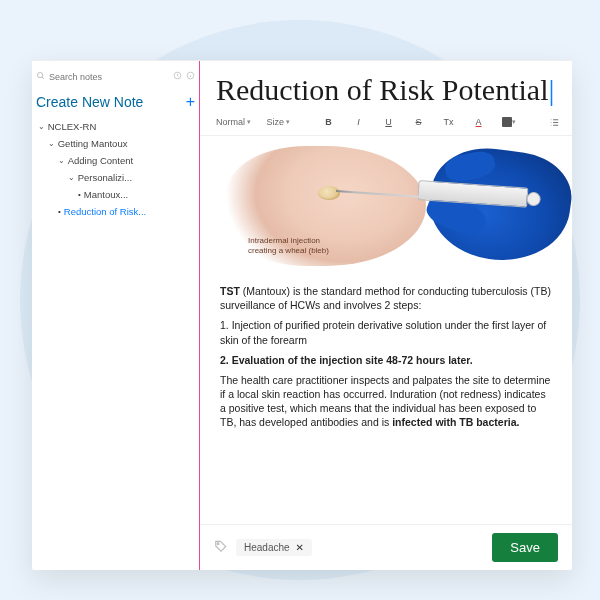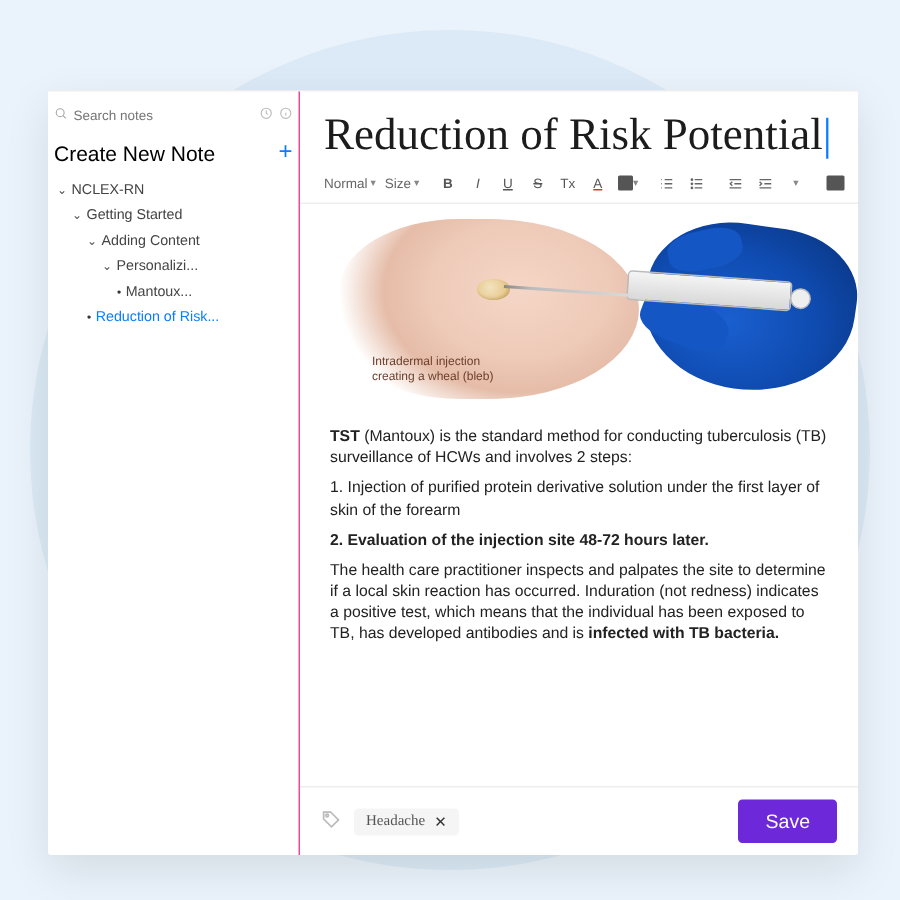--- a/index.html
+++ b/index.html
@@ -77,21 +77,21 @@
     display:flex;align-items:center;justify-content:space-between;
     color:#aaa; font-size:9px;
     padding: 2px 0 8px 0;
   }
   .search .left{display:flex;gap:4px;align-items:center;}
   .create-row{
     display:flex;align-items:center;justify-content:space-between;
     padding: 4px 0 8px 0;
   }
   .create {
-    font-size:14px;color:#000000;font-weight:400;
+    font-size:14px;color:#0369a1;font-weight:400;
   }
   .plus {
     color:#0a7cff;font-size:16px;font-weight:400;cursor:pointer;line-height:1;
   }
   .tree { font-size:9.5px; color:#444; }
   .tree .item{
     display:flex;align-items:center;gap:3px;
     padding:3px 0;
     cursor:pointer;
     white-space:nowrap;overflow:hidden;text-overflow:ellipsis;
@@ -111,21 +111,21 @@
     min-width:0;
   }
   .doc-title{
     font-family: Georgia, 'Times New Roman', serif;
     font-size:30px;font-weight:500;
     color:#1c1c1c;
     padding:12px 16px 6px 16px;
   }
   .doc-title .cursor{color:#0a7cff;font-weight:300;}
   .toolbar{
-    display:flex;align-items:center;gap:6px;
+    display:flex;align-items:center;gap:16px;
     padding:2px 16px 6px 16px;
     border-bottom:1px solid #eee;
     font-size:9px;color:#666;
     flex-wrap:nowrap;overflow:hidden;
   }
   .tb-sel{display:flex;align-items:center;gap:2px;cursor:pointer;}
   .tb-car{font-size:7px;color:#888;}
   .tb-btn{
     min-width:14px;height:14px;
     display:inline-flex;align-items:center;justify-content:center;
@@ -193,29 +193,29 @@
   .para{margin:6px 0;}
   .footer{
     border-top:1px solid #eee;
     padding:8px 14px;
     display:flex;align-items:center;gap:8px;
   }
   .tag-icon{color:#bbb;font-size:14px;}
   .chip{
     background:#f5f5f5;border-radius:3px;
     padding:3px 8px;font-size:10px;color:#555;
-    display:flex;align-items:center;gap:6px;font-family:Liberation Serif, serif;
+    display:flex;align-items:center;gap:6px;
   }
   .chip .x{cursor:pointer;font-size:10px;color:#333;}
   .spacer{flex:1;}
   .btn-cancel{
     color:#0a7cff;font-size:13px;background:none;border:none;cursor:pointer;padding:6px 8px;
   }
   .btn-save{
-    background:#6d28d9;color:#fff;border:none;border-radius:3px;
+    background:#15803d;color:#fff;border:none;border-radius:3px;
     font-size:13px;padding:7px 18px;cursor:pointer;
   }
 </style>
 </head>
 <body>
 
 <div class="bg-circle"></div>
 
 <div class="app">
 
@@ -255,21 +255,21 @@
         <span class="plus">+</span>
       </div>
 
       <div class="tree">
         <div class="item lvl1">
             <span class="caret">⌄</span>
             <span>NCLEX-RN</span>
           </div>
         <div class="item lvl2">
             <span class="caret">⌄</span>
-            <span>Getting Started</span>
+            <span>Getting Mantoux</span>
           </div>
         <div class="item lvl3">
             <span class="caret">⌄</span>
             <span>Adding Content</span>
           </div>
         <div class="item lvl4">
             <span class="caret">⌄</span>
             <span>Personalizi...</span>
           </div>
         <div class="item lvl5">

